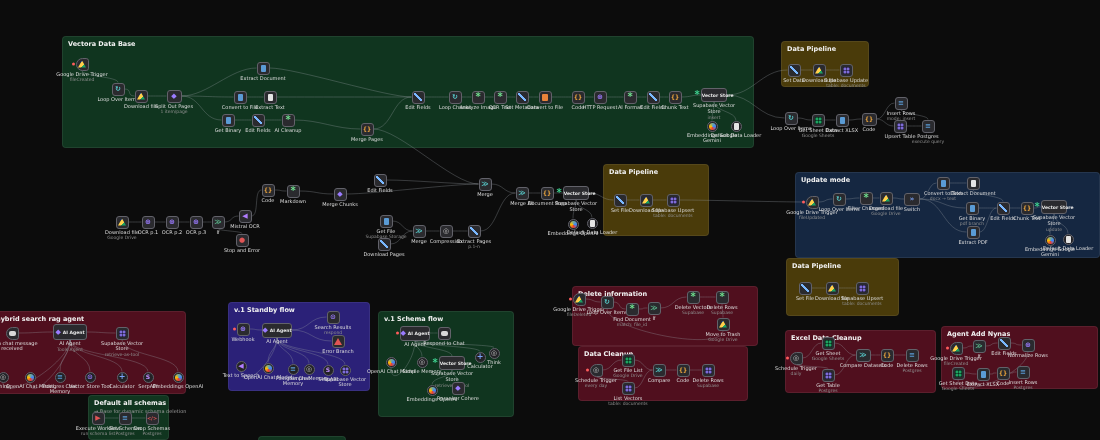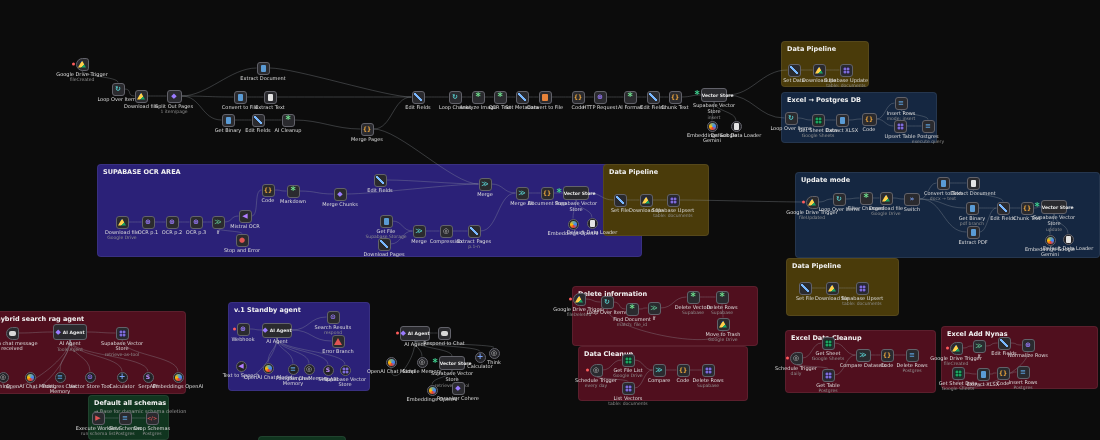--- a/index.html
+++ b/index.html
@@ -171,55 +171,55 @@
       <path d="M962.5,348 C970.5,348 964.5,346 972.5,346"></path>
       <path d="M985.5,346 C993.5,346 989.5,343 997.5,343"></path>
       <path d="M1010.5,343 C1018.5,343 1013.5,345 1021.5,345"></path>
       <path d="M1028,351.5 C1028,373.5 958,401.5 958,379.5"></path>
       <path d="M964.5,373 C972.5,373 968.5,374 976.5,374"></path>
       <path d="M989.5,374 C997.5,374 988.5,373 996.5,373"></path>
       <path d="M1009.5,373 C1017.5,373 1008.5,372 1016.5,372"></path>
       <path d="M104.5,418 C112.5,418 110.5,418 118.5,418"></path>
       <path d="M131.5,418 C139.5,418 137.5,418 145.5,418"></path>
     </svg>
-    <div class="group" style="left: 97px; top: 164px; width: 545px; height: 93px; background: rgb(43, 33, 120);">
-      <div class="gtitle">SUPABASE OCR AREA</div>
+<div class="group" style="left: 62px; top: 36px; width: 692px; height: 112px; background: rgb(16, 53, 31);">
+      <div class="gtitle">Vectora Data Base</div>
     </div>
     <div class="group" style="left: 603px; top: 164px; width: 106px; height: 72px; background: rgb(74, 59, 10);">
       <div class="gtitle">Data Pipeline</div>
     </div>
     <div class="group" style="left: 781px; top: 41px; width: 88px; height: 46px; background: rgb(74, 59, 10);">
       <div class="gtitle">Data Pipeline</div>
     </div>
-    <div class="group" style="left: 781px; top: 92px; width: 156px; height: 51px; background: rgb(21, 39, 65);">
-      <div class="gtitle">Excel → Postgres DB</div>
-    </div>
     <div class="group" style="left: 795px; top: 172px; width: 305px; height: 86px; background: rgb(21, 39, 65);">
       <div class="gtitle">Update mode</div>
     </div>
     <div class="group" style="left: 786px; top: 258px; width: 113px; height: 58px; background: rgb(74, 59, 10);">
       <div class="gtitle">Data Pipeline</div>
     </div>
     <div class="group" style="left: 572px; top: 286px; width: 186px; height: 60px; background: rgb(80, 15, 30);">
       <div class="gtitle">Delete information</div>
     </div>
     <div class="group" style="left: 578px; top: 346px; width: 170px; height: 55px; background: rgb(80, 15, 30);">
       <div class="gtitle">Data Cleanup</div>
     </div>
     <div class="group" style="left: -10px; top: 311px; width: 196px; height: 83px; background: rgb(80, 15, 30);">
       <div class="gtitle">hybrid search rag agent</div>
     </div>
     <div class="group" style="left: 228px; top: 302px; width: 142px; height: 89px; background: rgb(43, 33, 120);">
-      <div class="gtitle">v.1 Standby agent</div>
+      <div class="gtitle">v.1 Standby flow</div>
+    </div>
+    <div class="group" style="left: 378px; top: 311px; width: 136px; height: 106px; background: rgb(16, 53, 31);">
+      <div class="gtitle">v.1 Schema flow</div>
     </div>
     <div class="group" style="left: 785px; top: 330px; width: 151px; height: 63px; background: rgb(80, 15, 30);">
       <div class="gtitle">Excel Data Cleanup</div>
     </div>
     <div class="group" style="left: 941px; top: 326px; width: 157px; height: 63px; background: rgb(80, 15, 30);">
-      <div class="gtitle">Excel Add Nynas</div>
+      <div class="gtitle">Agent Add Nynas</div>
     </div>
     <div class="group" style="left: 88px; top: 395px; width: 81px; height: 45px; background: rgb(16, 53, 31);">
       <div class="gtitle">Default all schemas</div>
       <div class="gsub">→ Base for dynamic schema deletion</div>
     </div>
     <div class="group" style="left: 258px; top: 436px; width: 88px; height: 10px; background: rgb(16, 53, 31);"></div>
     <div class="node trigger" style="left: 75.5px; top: 57.5px; width: 13px; height: 13px;">
       <span class="ic ic-drive"></span>
       <span class="dot"></span>
       <div class="nlabel">Google Drive Trigger<span class="sub">fileCreated</span></div>

